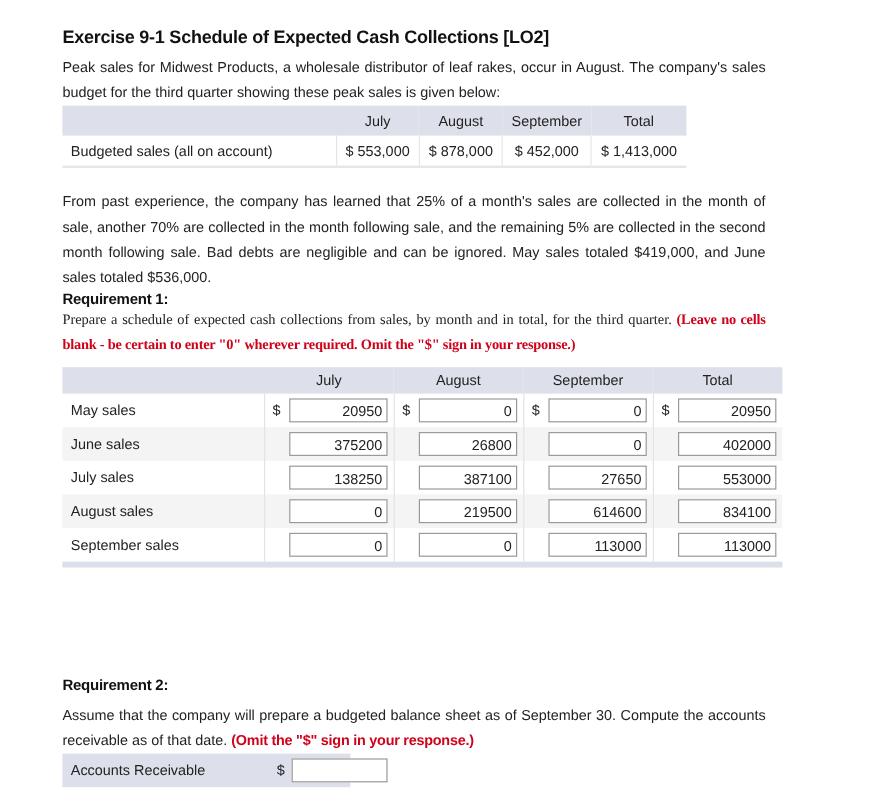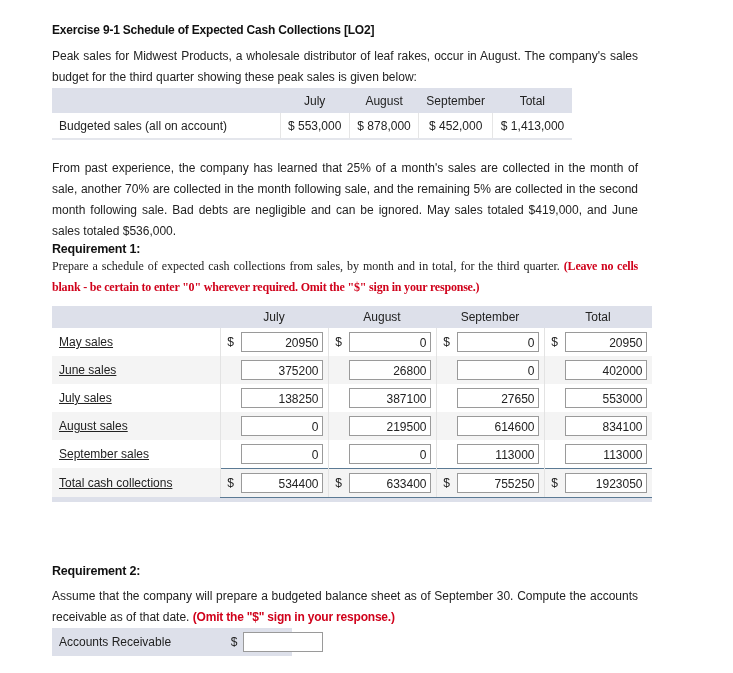--- a/index.html
+++ b/index.html
@@ -1,21 +1,21 @@
 <!DOCTYPE html>
 <html><head>
 <meta charset="utf-8">
 <style>
   * { box-sizing: border-box; }
   html, body { margin: 0; padding: 0; background: #ffffff; }
   body {
     width: 733px; height: 673px; overflow: hidden; position: relative;
     font-family: "Liberation Sans", sans-serif; font-size: 12px; color: #222;
   }
-  .title { position: absolute; left: 52px; top: 23px; font-weight: bold; font-size: 12px; color: #111; letter-spacing: -0.2px; }
+  .title { position: absolute; left: 52px; top: 23px; font-weight: bold; font-size: 15px; color: #111; letter-spacing: -0.2px; }
   .para { position: absolute; left: 52px; width: 586px; font-size: 12px; line-height: 21px; text-align: justify; color: #222; }
   .p1 { top: 46px; }
   .p2 { top: 158px; }
   .req-head { position: absolute; left: 52px; font-weight: bold; font-size: 12.5px; color: #111; letter-spacing: -0.2px; }
   .req1 { top: 242px; }
   .req2 { top: 564px; }
   .p3 { top: 256px; font-family: Liberation Serif, serif; }
   .p4 { top: 586px; }
   .red { color: #d0021b; font-weight: bold; letter-spacing: -0.2px; }
 
@@ -24,21 +24,21 @@
   .budget th { background: #dde0ea; font-weight: normal; height: 25px; padding: 0 6px; text-align: center; color: #222; }
   .budget td { height: 26px; padding: 0 6px; border-bottom: 2px solid #e4e6ec; }
   .budget td.num { text-align: center; border-left: 1px solid #e6e6e6; white-space: nowrap; }
   .budget td.lbl { padding-left: 7px; width: 228px; }
 
   
   .sched { position: absolute; left: 52px; top: 306px; width: 600px; border-collapse: collapse; font-size: 12px; }
   .sched th { background: #dde0ea; font-weight: normal; height: 22px; text-align: center; color: #222; }
   .sched td { height: 28px; padding: 0; }
   .sched tr.alt td { background: #f4f4f4; }
-  .sched td.lbl { padding-left: 7px; width: 168px; text-decoration: underline; }
+  .sched td.lbl { padding-left: 7px; width: 168px; }
   .sched td.cell { width: 108px; border-left: 1px solid #e3e3e3; white-space: nowrap; }
   .sched td.cell:first-of-type { border-left: none; }
   .sched tr.total td.cell { border-top: 1px solid #5b7a94; border-bottom: 1px solid #5b7a94; }
   .sched tr.total td { height: 29px; }
   .sched tr.bottom td { height: 5px; background: #dde0ea; padding: 0; }
   .dollar { display: inline-block; width: 20px; text-align: center; font-size: 12px; vertical-align: middle; }
   .inbox {
     display: inline-block; vertical-align: middle; width: 82px; height: 20px;
     border: 1px solid #9a9a9a; background: #fff; text-align: right; padding: 2px 3px 0 0;
     font-family: "Liberation Sans", sans-serif; font-size: 12px; color: #222;
@@ -124,27 +124,20 @@
         <td class="cell"><span class="dollar"></span><input type="text" class="inbox" value="614600" style=""></td>
         <td class="cell"><span class="dollar"></span><input type="text" class="inbox" value="834100" style=""></td>
       </tr>
       <tr class="">
         <td class="lbl">September sales</td>
         <td class="cell"><span class="dollar"></span><input type="text" class="inbox" value="0" style=""></td>
         <td class="cell"><span class="dollar"></span><input type="text" class="inbox" value="0" style=""></td>
         <td class="cell"><span class="dollar"></span><input type="text" class="inbox" value="113000" style=""></td>
         <td class="cell"><span class="dollar"></span><input type="text" class="inbox" value="113000" style=""></td>
       </tr>
-      <tr class="alt total">
-        <td class="lbl">Total cash collections</td>
-        <td class="cell"><span class="dollar">$</span><input type="text" class="inbox" value="534400" style=""></td>
-        <td class="cell"><span class="dollar">$</span><input type="text" class="inbox" value="633400" style=""></td>
-        <td class="cell"><span class="dollar">$</span><input type="text" class="inbox" value="755250" style=""></td>
-        <td class="cell"><span class="dollar">$</span><input type="text" class="inbox" value="1923050" style=""></td>
-      </tr>
       <tr class="bottom">
         <td colspan="5"></td>
       </tr>
     </tbody>
 </table>
 
 <div class="req-head req2">Requirement 2:</div>
 <div class="para p4">
   <span>Assume that the company will prepare a budgeted balance sheet as of September 30. Compute the accounts receivable as of that date.</span>
   <span class="red">(Omit the "$" sign in your response.)</span>

